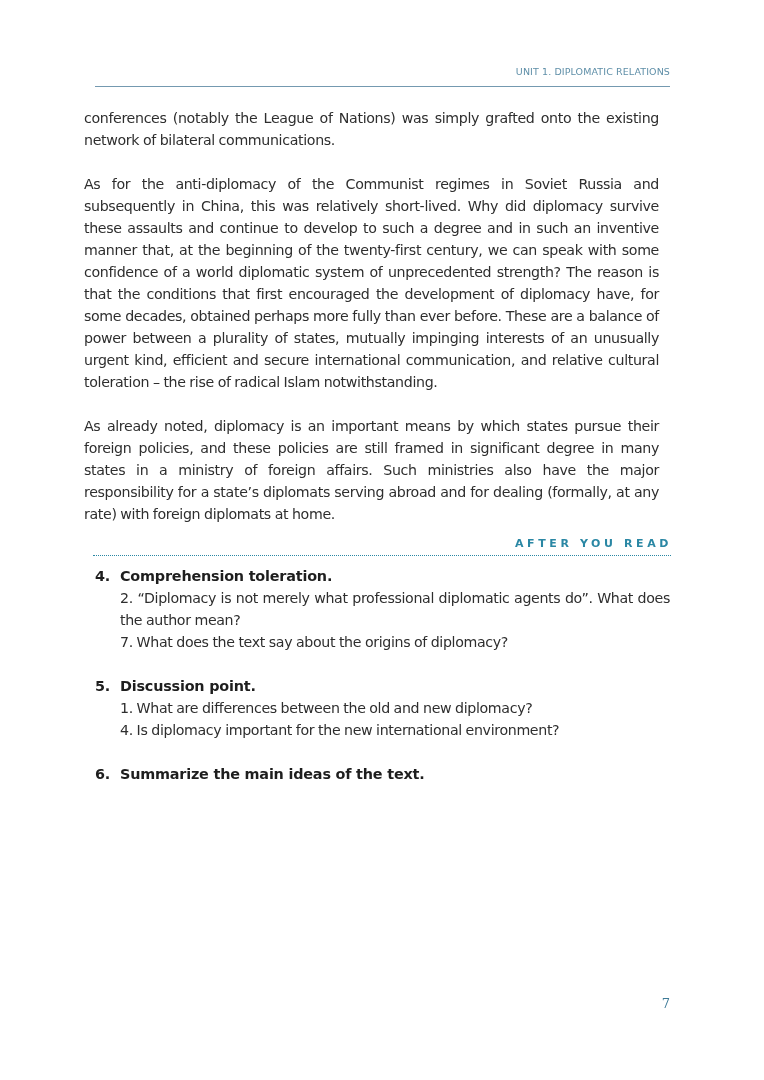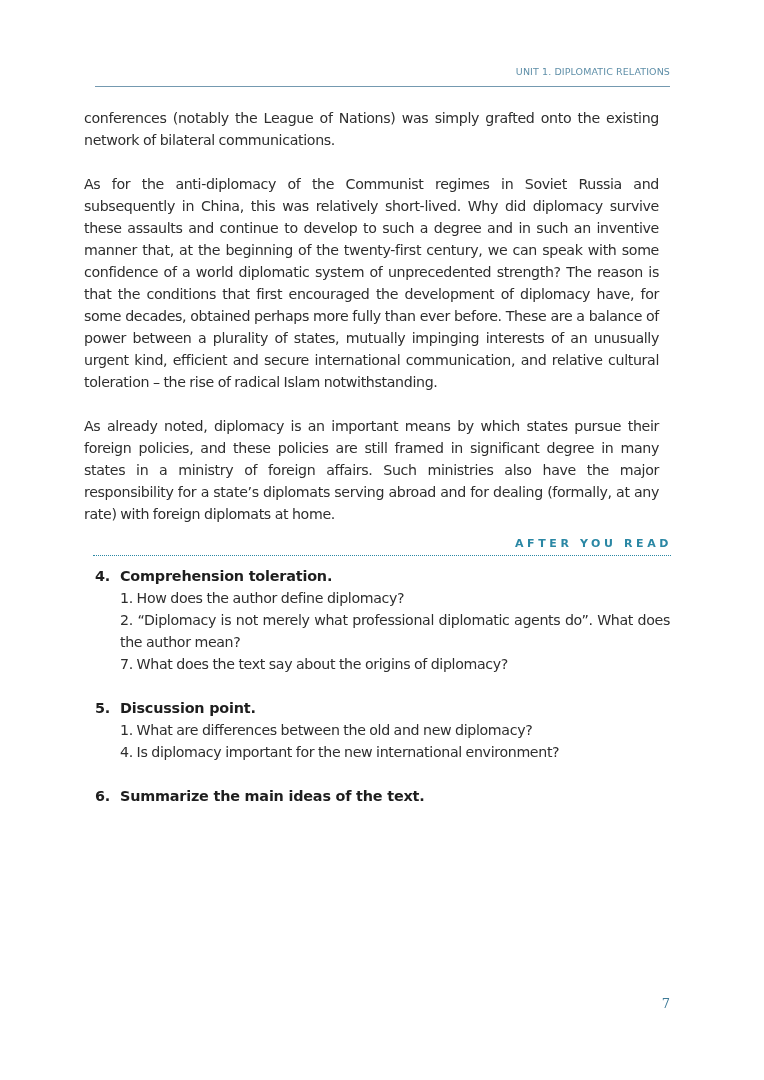--- a/index.html
+++ b/index.html
@@ -124,21 +124,20 @@
 <div class="after-read">AFTER YOU READ</div>
 <div class="dotted-rule"></div>
 
 <div class="questions">
   <div class="q-block">
     <div class="q-head">
       <span class="q-num">4.</span>
       <span>Comprehension toleration.</span>
     </div>
     <div class="q-items">
-      <div class="q-item">1. How does the author define diplomacy?</div>
       <div class="q-item">2. “Diplomacy is not merely what professional diplomatic agents do”. What does the author mean?</div>
       <div class="q-item">7. What does the text say about the origins of diplomacy?</div>
     </div>
   </div>
 
   <div class="q-block">
     <div class="q-head">
       <span class="q-num">5.</span>
       <span>Discussion point.</span>
     </div>

